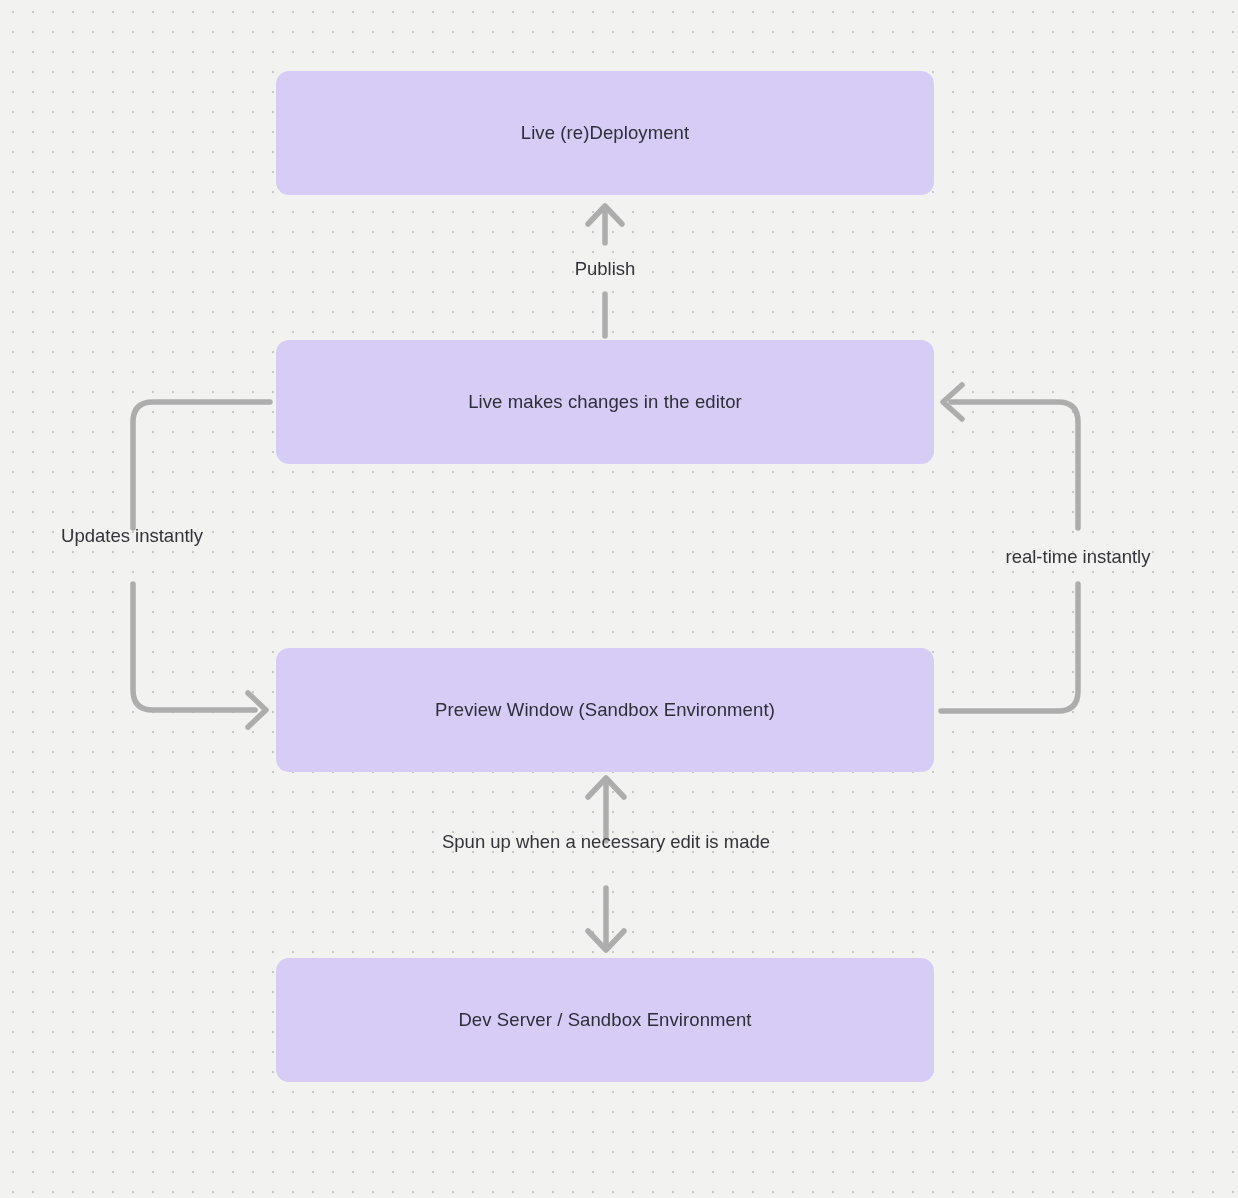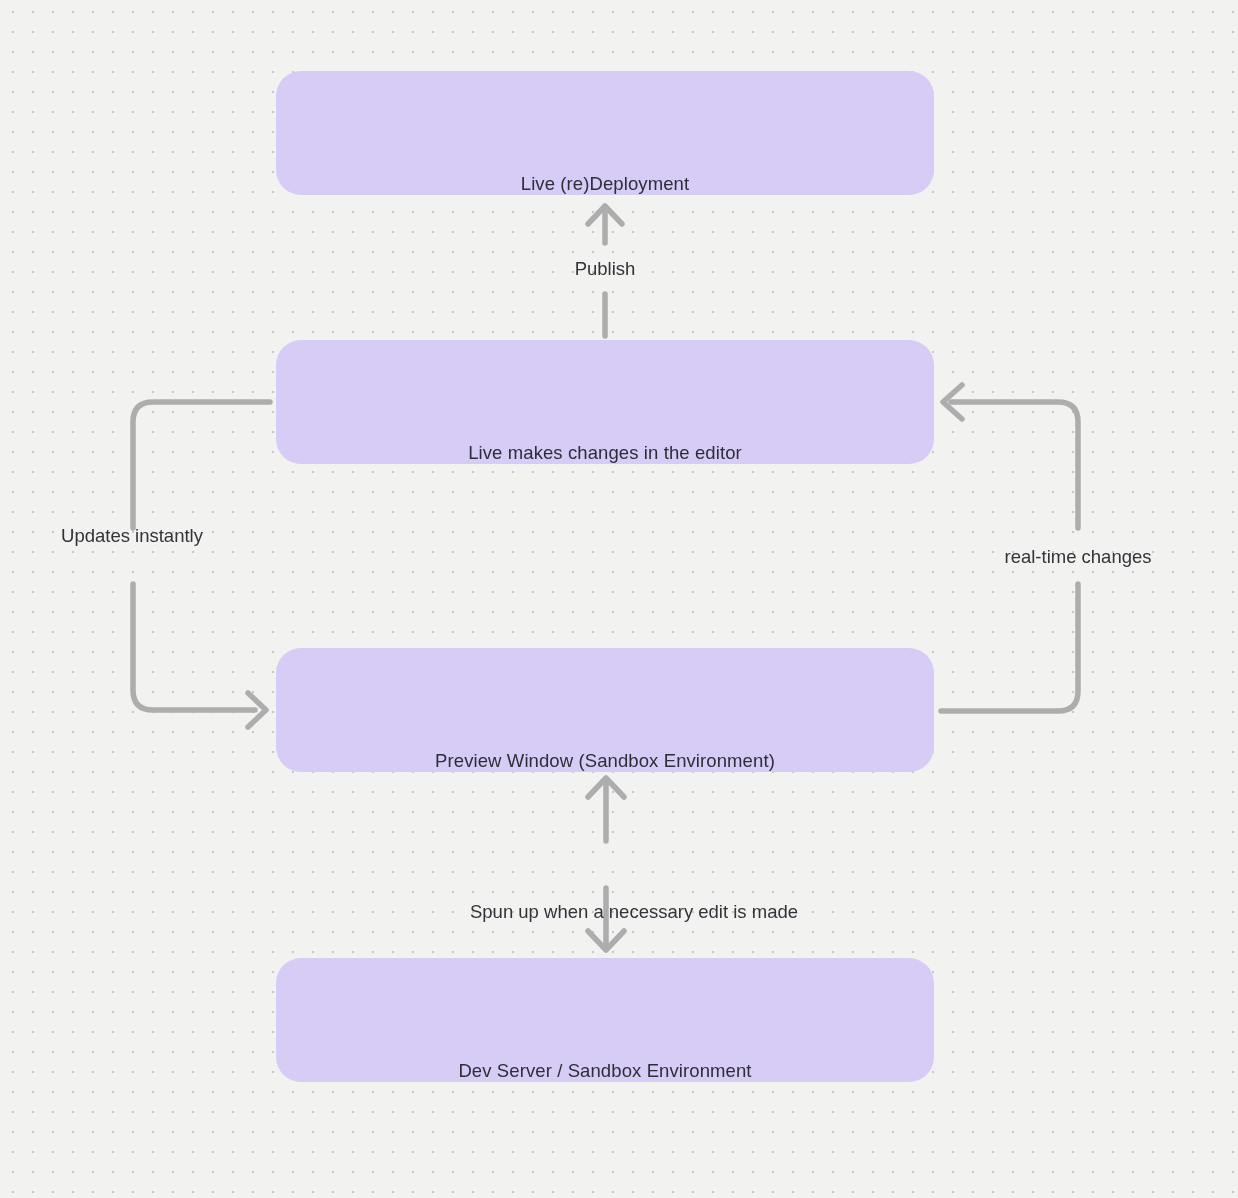--- a/index.html
+++ b/index.html
@@ -30,23 +30,23 @@
     stroke-width: 5.5;
     stroke-linecap: round;
     stroke-linejoin: round;
   }
   .node {
     position: absolute;
     left: 276px;
     width: 658px;
     height: 124px;
     background: #d7ccf6;
-    border-radius: 25px;
+    border-radius: 13px;
     display: flex;
-    align-items: flex-end;
+    align-items: center;
     justify-content: center;
   }
   .node-label {
     font-size: 18.5px;
     color: #2e2e38;
     letter-spacing: 0.1px;
     white-space: nowrap;
   }
   #node-live     { top: 71px; }
   #node-editor   { top: 340px; }
@@ -56,21 +56,21 @@
     position: absolute;
     transform: translate(-50%, -50%);
     font-size: 18.5px;
     color: #333339;
     white-space: nowrap;
     text-align: center;
   }
   #label-publish  { left: 605px;  top: 269px; }
   #label-updates  { left: 132px;  top: 536px; }
   #label-feedback { left: 1078px; top: 557px; }
-  #label-spunup   { left: 606px;  top: 912px; margin-left: 28px; }
+  #label-spunup   { left: 606px;  top: 842px; }
 </style>
 </head>
 <body>
 
 <div class="canvas">
 
   <svg class="edge-layer" viewBox="0 0 1238 1198" xmlns="http://www.w3.org/2000/svg">
 
     <g>
       <path d="M605,336 L605,294"></path>
@@ -111,17 +111,17 @@
   </div>
 
   <div class="node" id="node-preview">
     <span class="node-label">Preview Window (Sandbox Environment)</span>
   </div>
 
   <div class="edge-label" id="label-publish">Publish</div>
 
   <div class="edge-label" id="label-updates">Updates instantly</div>
 
-  <div class="edge-label" id="label-feedback">real-time changes</div>
+  <div class="edge-label" id="label-feedback">real-time instantly</div>
 
   <div class="edge-label" id="label-spunup">Spun up when a necessary edit is made</div>
 
 </div>
 
 </body></html>

